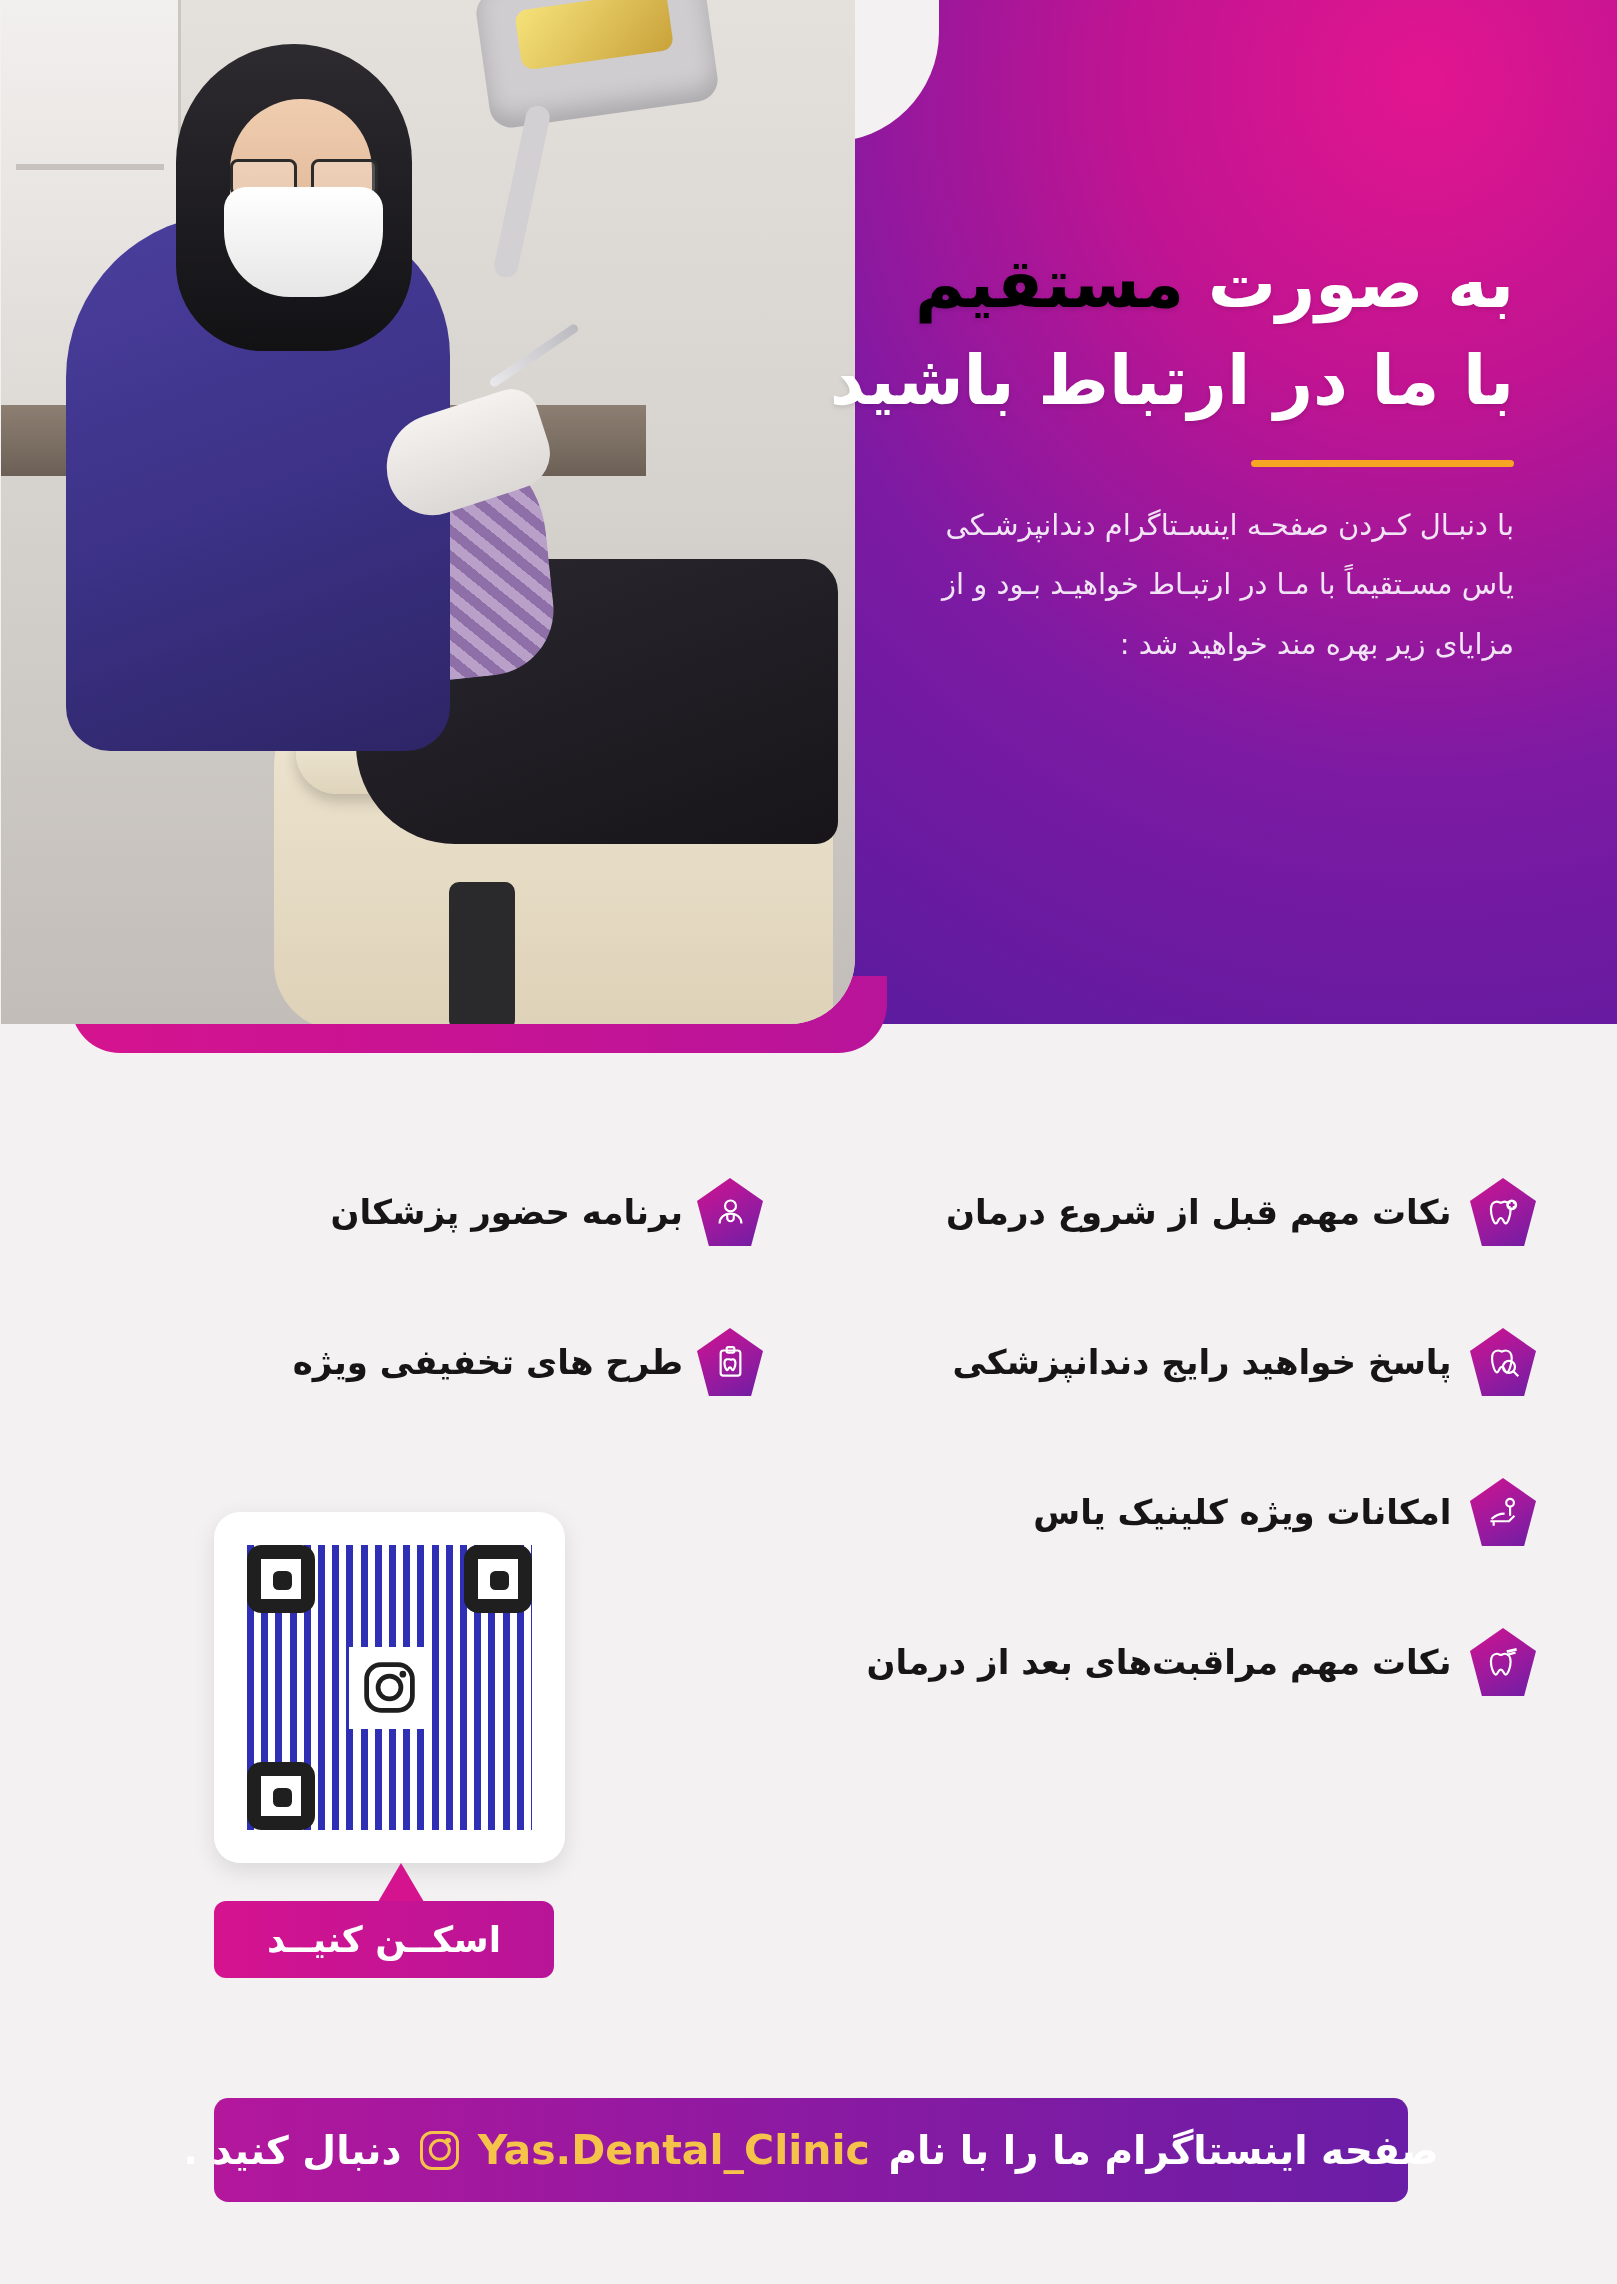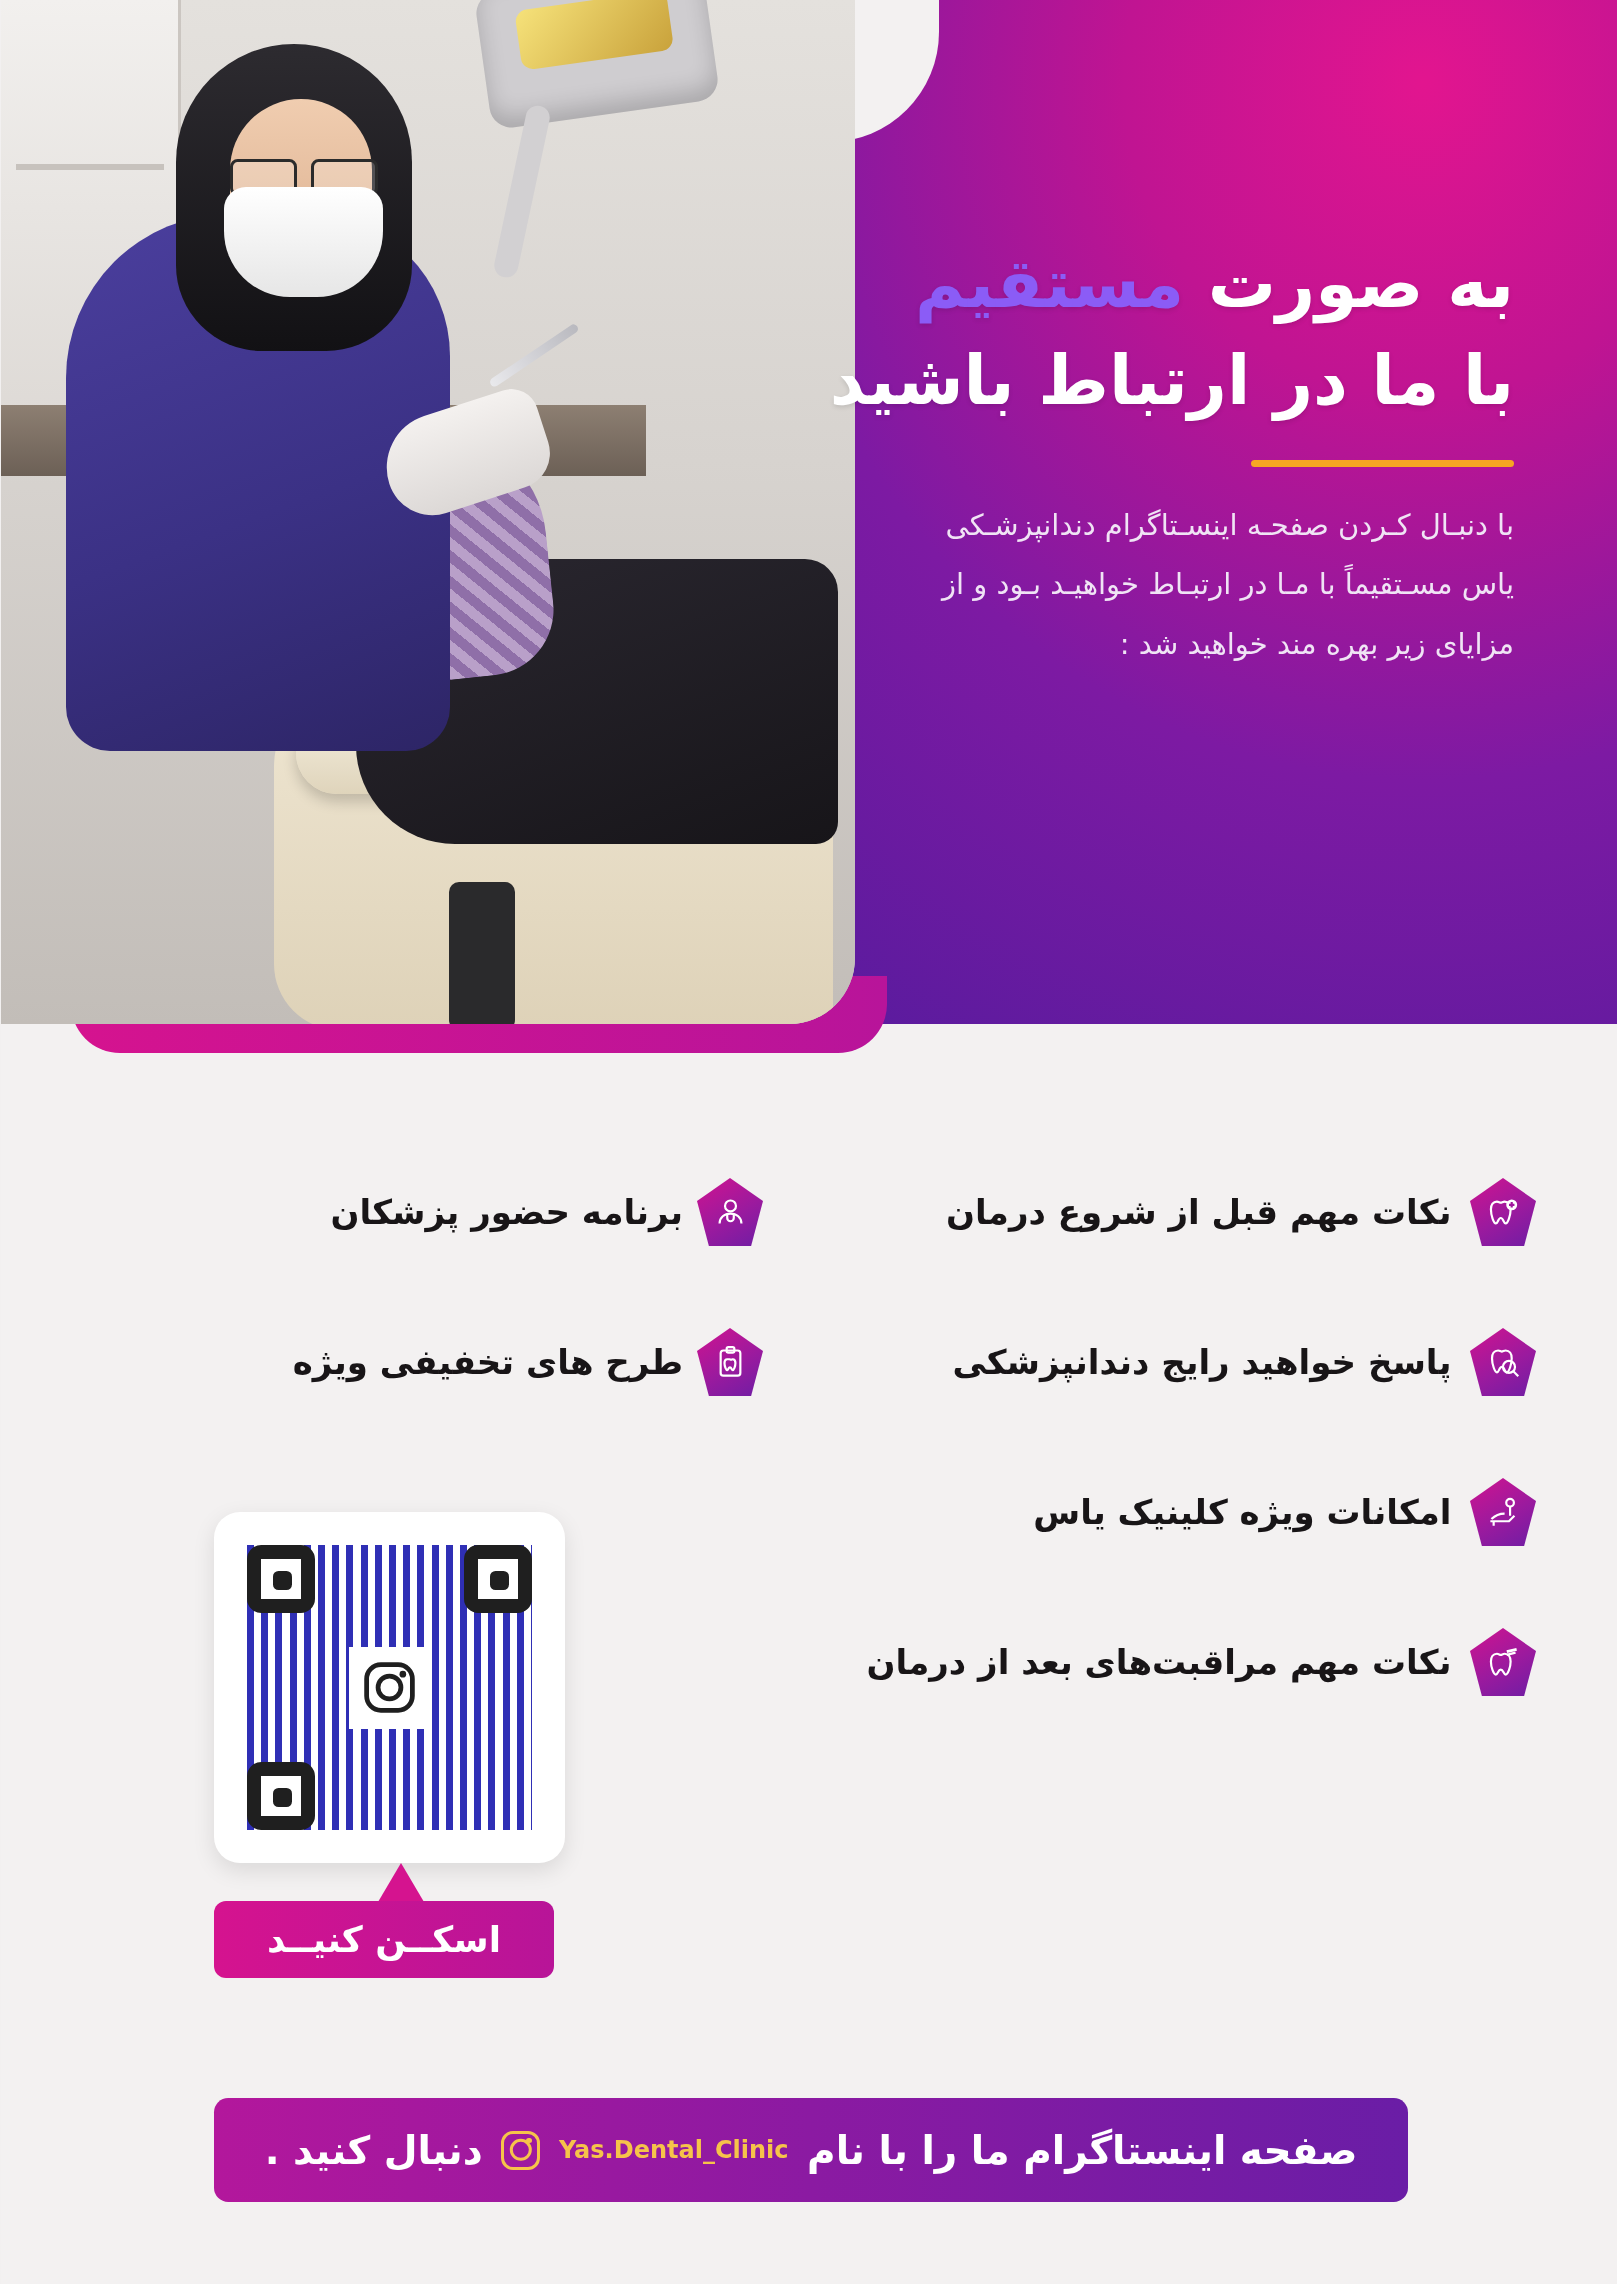--- a/index.html
+++ b/index.html
@@ -167,21 +167,21 @@
     text-align: right;
     color: #fff;
   }
   .hero-title-line {
     font-size: 68px;
     font-weight: 800;
     line-height: 1.42;
     letter-spacing: -0.5px;
     text-shadow: 0 2.2px 5.5px rgba(0,0,0,.12);
   }
-  .hl-accent { color: #8b5cf6; }
+  .hl-accent { color: #000000; }
   .hero-rule {
     margin: 31px 0 28.5px auto;
     width: 263px; height: 7.1px;
     background: #f6a623; border-radius: 4.4px;
   }
   .hero-body {
     font-size: 29px;
     line-height: 2.05;
     color: #f0e4f5;
     font-weight: 500;
@@ -284,21 +284,21 @@
     border-radius: 14.2px;
     display:flex; align-items:center; justify-content:center;
     gap: 18.6px;
     color:#fff;
     padding: 0 33px;
   }
   .bottom-bar .bt {
     font-size: 39px; font-weight: 800; white-space: nowrap;
   }
   .bottom-bar .handle {
-    font-size: 24px; font-weight: 800; color:#f6c34a;
+    font-size: 41px; font-weight: 800; color:#f6c34a;
     font-family: "DejaVu Sans", "Liberation Sans", sans-serif;
     direction: ltr;
   }
   .ig-icon {
     width: 39px; height: 39px; flex: 0 0 auto;
     border: 3.8px solid #f6c34a; border-radius: 12px;
     position: relative;
   }
   .ig-icon:before {
     content:""; position:absolute; left:50%; top:50%; transform:translate(-50%,-50%);

